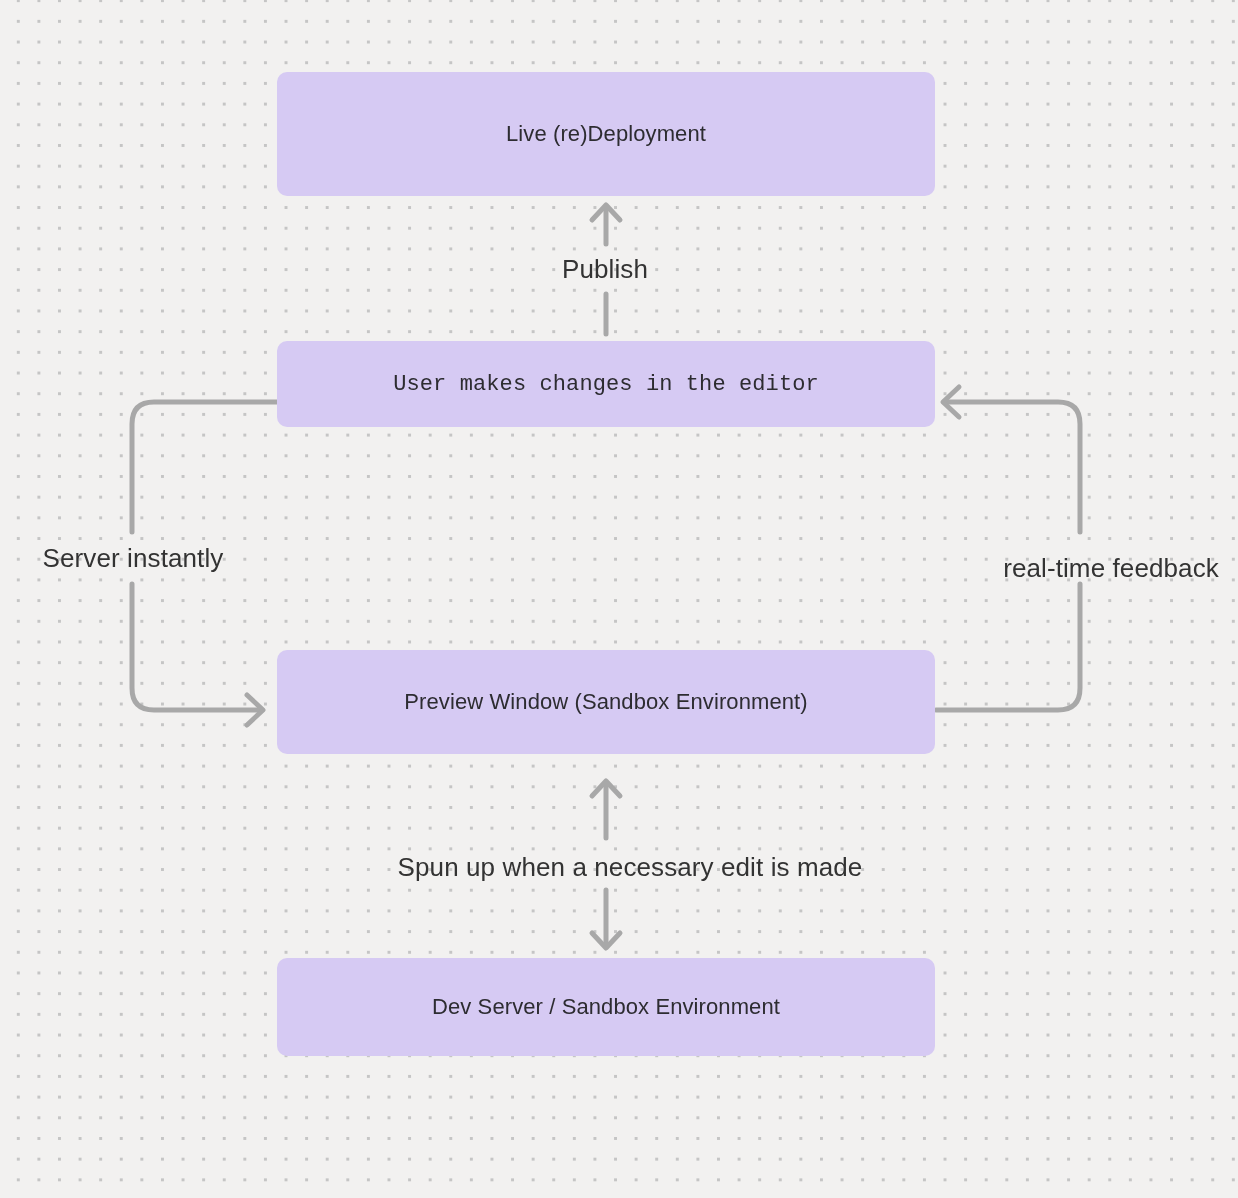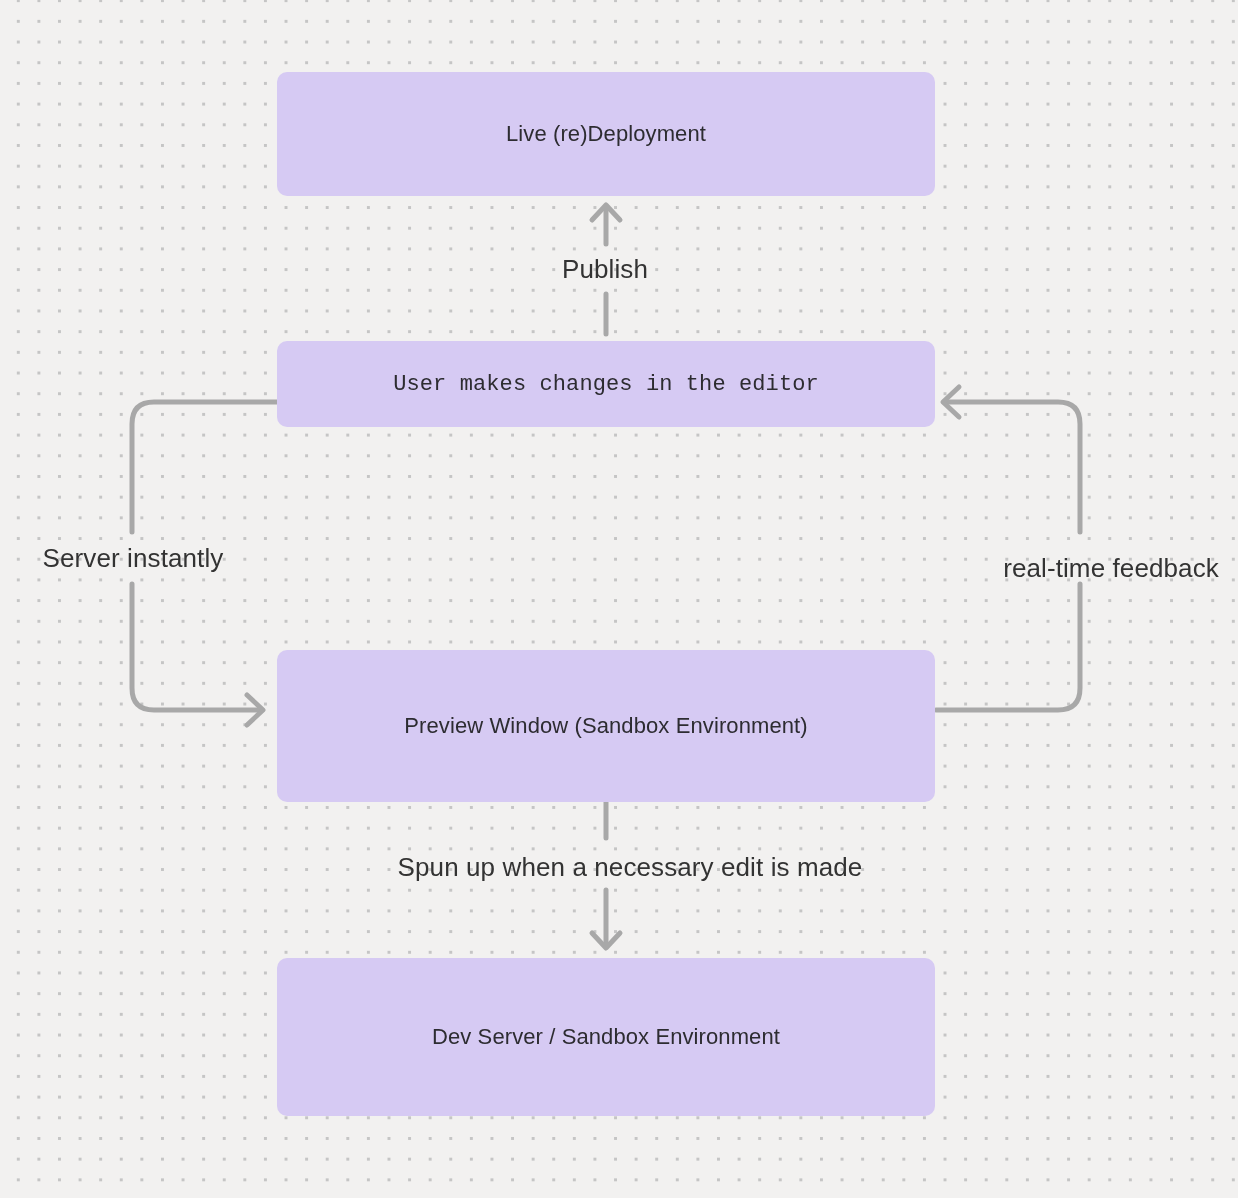--- a/index.html
+++ b/index.html
@@ -25,22 +25,22 @@
     justify-content: center;
   }
   .node span {
     color: #2d2c31;
     font-size: 22px;
     letter-spacing: 0.1px;
     white-space: nowrap;
   }
   #node-live    { top: 72px;  height: 124px; }
   #node-user    { top: 341px; height: 86px; font-family: Liberation Mono, monospace; }
-  #node-preview { top: 650px; height: 152px; text-align: center; }
-  #node-dev     { top: 958px; height: 158px; }
+  #node-preview { top: 650px; height: 104px; text-align: center; }
+  #node-dev     { top: 958px; height: 98px; }
   .arrows {
     position: absolute;
     left: 0; top: 0;
     width: 1238px;
     height: 1198px;
     pointer-events: none;
   }
   .arrows path {
     fill: none;
     stroke: #a8a8a8;

